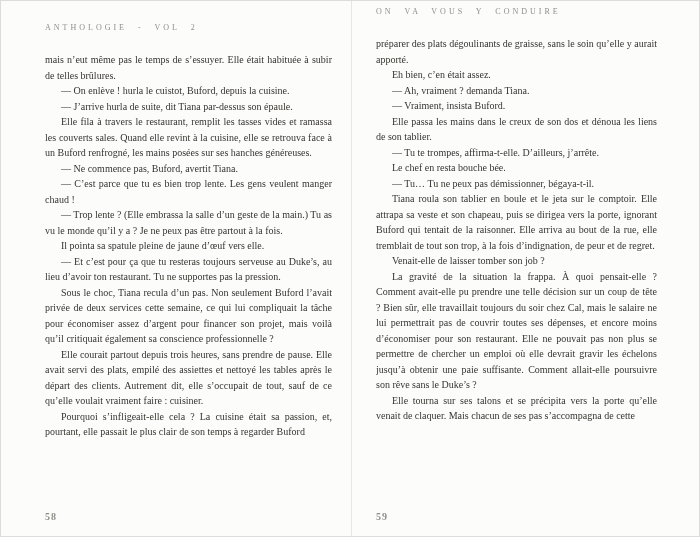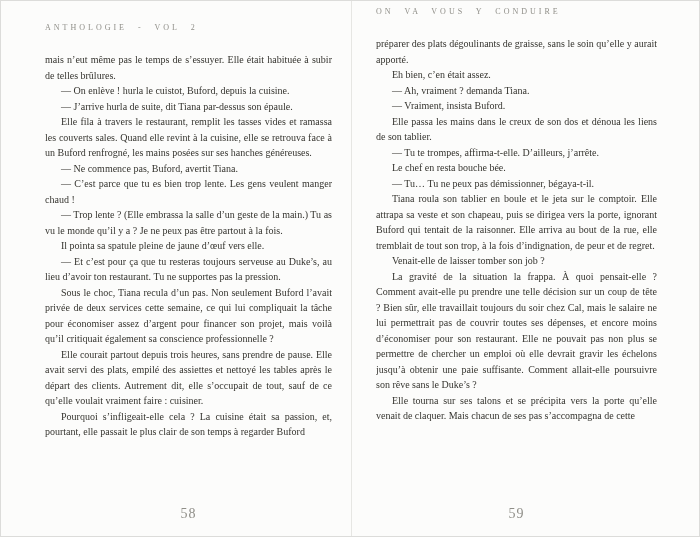--- a/index.html
+++ b/index.html
@@ -53,24 +53,25 @@
     margin: 0;
     text-indent: 1.6em;
   }
   .body-text p.cont {
     text-indent: 0;
   }
   .page-number {
     flex: 0 0 auto;
     margin-top: auto;
     padding-top: 6px;
-    text-align: center;
-    font-size: 14px;
+    text-align: left;
+    font-size: 10px;
     letter-spacing: 1px;
     color: #8f8e88;
+    font-weight: bold;
   }
   .gutter-divider {
     position: absolute;
     left: 350px;
     top: 0;
     bottom: 0;
     width: 1px;
     background: #e6e6e3;
   }
 </style>

